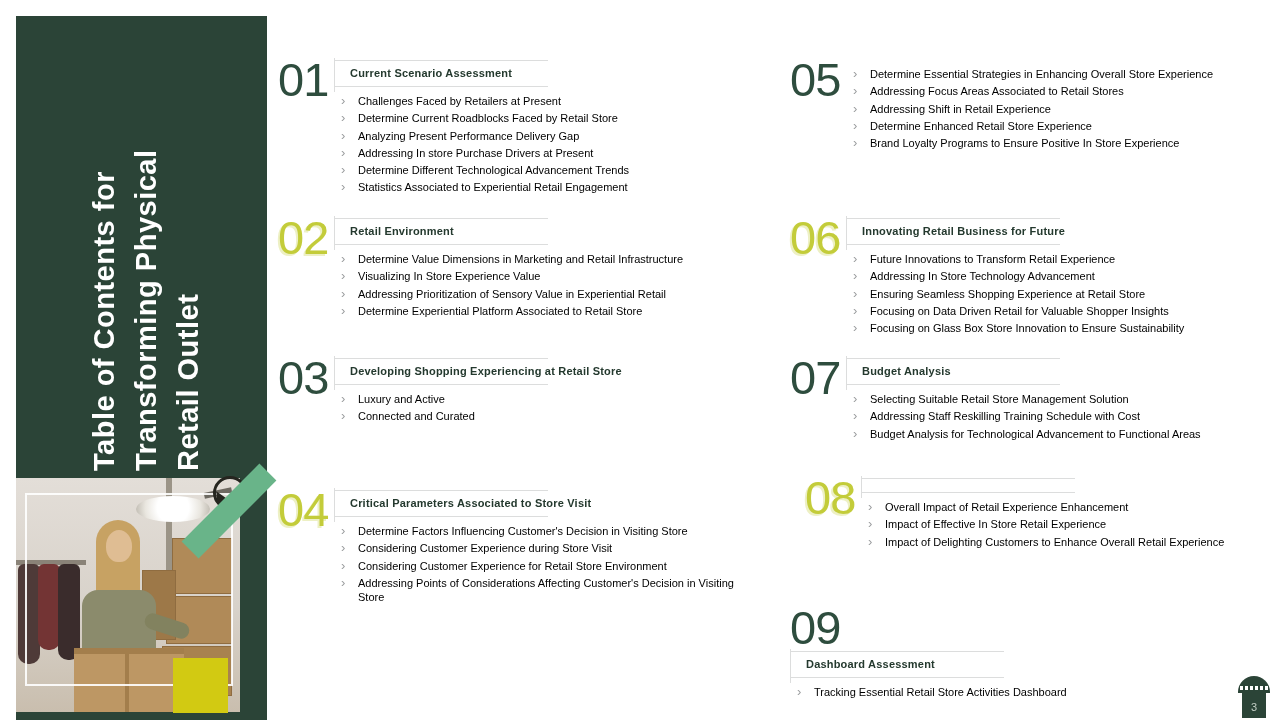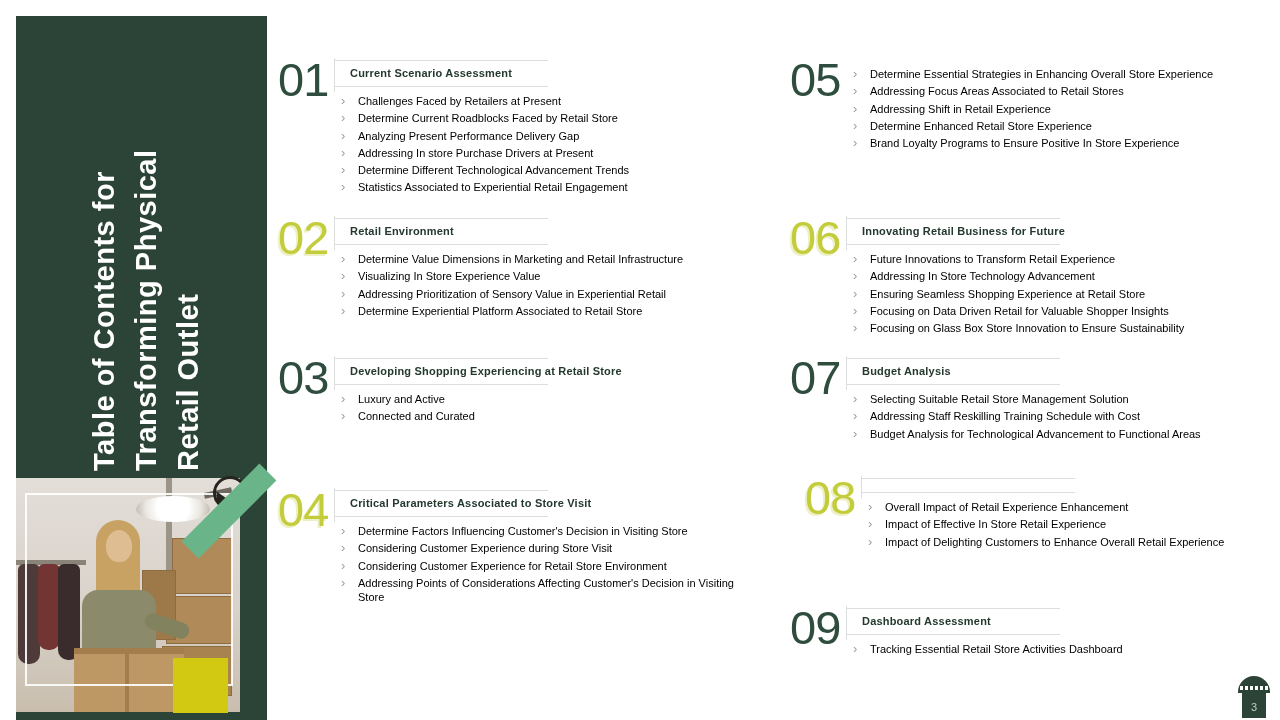--- a/index.html
+++ b/index.html
@@ -51,21 +51,21 @@
   #col-right { left:790px; }
   .section { position:absolute; left:0; width:100%; display:flex; align-items:flex-start; }
   #col-left  .section:nth-of-type(1) { top:60px; }
   #col-left  .section:nth-of-type(2) { top:218px; }
   #col-left  .section:nth-of-type(3) { top:358px; }
   #col-left  .section:nth-of-type(4) { top:490px; }
   #col-right .section:nth-of-type(1) { top:60px; }
   #col-right .section:nth-of-type(2) { top:218px; }
   #col-right .section:nth-of-type(3) { top:358px; }
   #col-right .section:nth-of-type(4) { top:478px;margin-left:15px; }
-  #col-right .section:nth-of-type(5) { top:608px; }
+  #col-right .section:nth-of-type(5) { top:608px;flex-direction:column; }
 
   .num { width:56px; font-size:47px; line-height:0.95; letter-spacing:-1px; margin-top:-2px; }
   .section.green  .num { color:#2e4d3e; }
   .section.yellow .num { color:#c3cc3a; text-shadow:-2px 2px 0 rgba(195,204,58,0.30); }
   .content { flex:1; position:relative; }
   .title-wrap { position:relative; padding:7px 0 8px 16px; }
   .rule-top, .rule-bottom { position:absolute; left:0; width:214px; height:1px; background:#dcdddd; }
   .rule-top { top:0; } .rule-bottom { bottom:0; }
   .rule-vert { position:absolute; left:0; top:-2px; bottom:-5px; width:1px; background:#dcdddd; }
   .sec-title { font-size:11px; font-weight:bold; color:#24392e; letter-spacing:0.2px; white-space:nowrap; }

